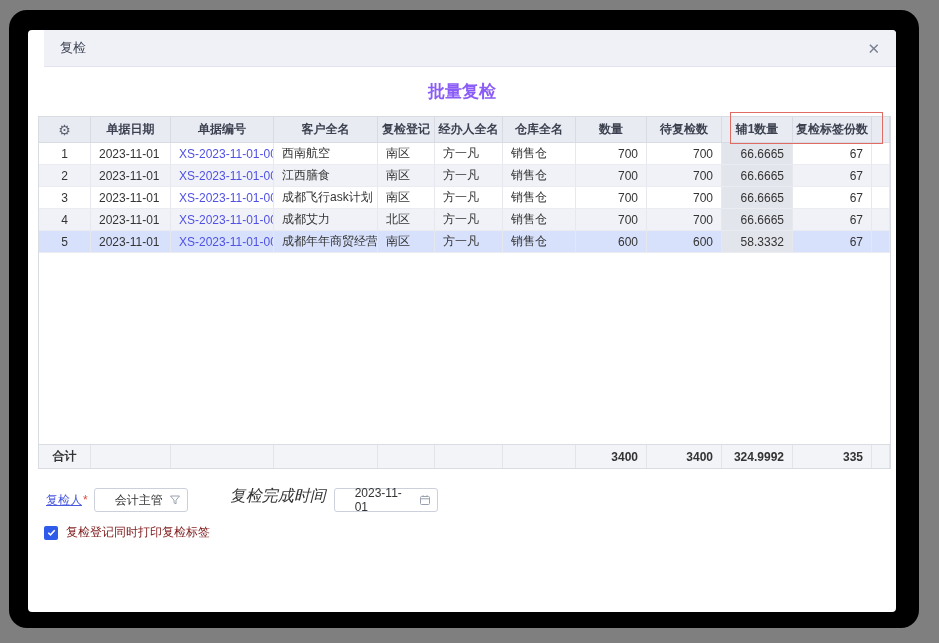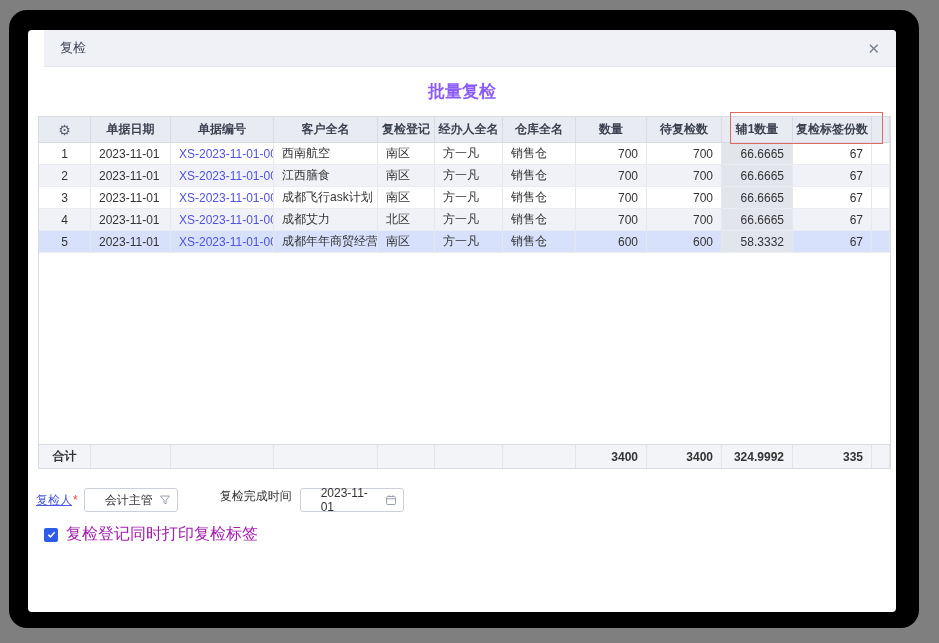--- a/index.html
+++ b/index.html
@@ -62,42 +62,42 @@
   }
   .tfoot > .c0 { justify-content:center; }
   .tfoot > .c7, .tfoot > .c8, .tfoot > .c9, .tfoot > .c10 { justify-content:flex-end; }
   .gear { font-size:14px; color:#5a6170; font-weight:normal; cursor:pointer; }
   .red-box {
     position:absolute; left:691px; top:-5px; width:153px; height:32px;
     border:1px solid #e06b62; pointer-events:none; z-index:5;
   }
   
   .form-row {
-    position:absolute; left:8px; top:458px; height:24px;
+    position:absolute; left:18px; top:458px; height:24px;
     display:flex; align-items:center;
   }
   .lbl-link { font-size:12px; color:#4a5ae0; text-decoration:underline; }
   .req-star { font-size:12px; color:#e04b3c; margin:0 6px 0 1px; }
   .field-box {
     position:relative; height:24px; border:1px solid #ccd0da; border-radius:3px;
     background:#fff; display:flex; align-items:center; font-size:12px; color:#333;
     padding:0 22px 0 20px; cursor:pointer;
   }
   .sel-box { width:94px; }
   .date-box { width:104px; }
   .field-icon { position:absolute; right:6px; top:5px; width:12px; height:12px; }
-  .lbl-plain { font-size:12px; color:#333; margin:0 8px 8px 42px; }
+  .lbl-plain { font-size:16px; color:#333; margin:0 8px 8px 42px;font-style:italic; }
   .check-row {
     position:absolute; left:16px; top:494px; display:flex; align-items:center; cursor:pointer;
   }
   .checkbox {
     width:14px; height:14px; background:#2e5bea; border-radius:2px;
     display:flex; align-items:center; justify-content:center;
   }
-  .check-label { font-size:16px; color:#a21caf; margin-left:8px; }
+  .check-label { font-size:12px; color:#7f1d1d; margin-left:8px; }
   
   .footer-btns {
     position:absolute; right:10px; top:533px; display:flex; gap:14px;
   }
   .btn {
     height:26px; padding:0 12px; font-size:12px; color:#4a4a4a;
     background:#f7f7f9; border:1px solid #d8d8dc; border-radius:3px;
     display:flex; align-items:center; cursor:pointer;
     font-family:"Liberation Sans","DejaVu Sans",sans-serif;
   }

